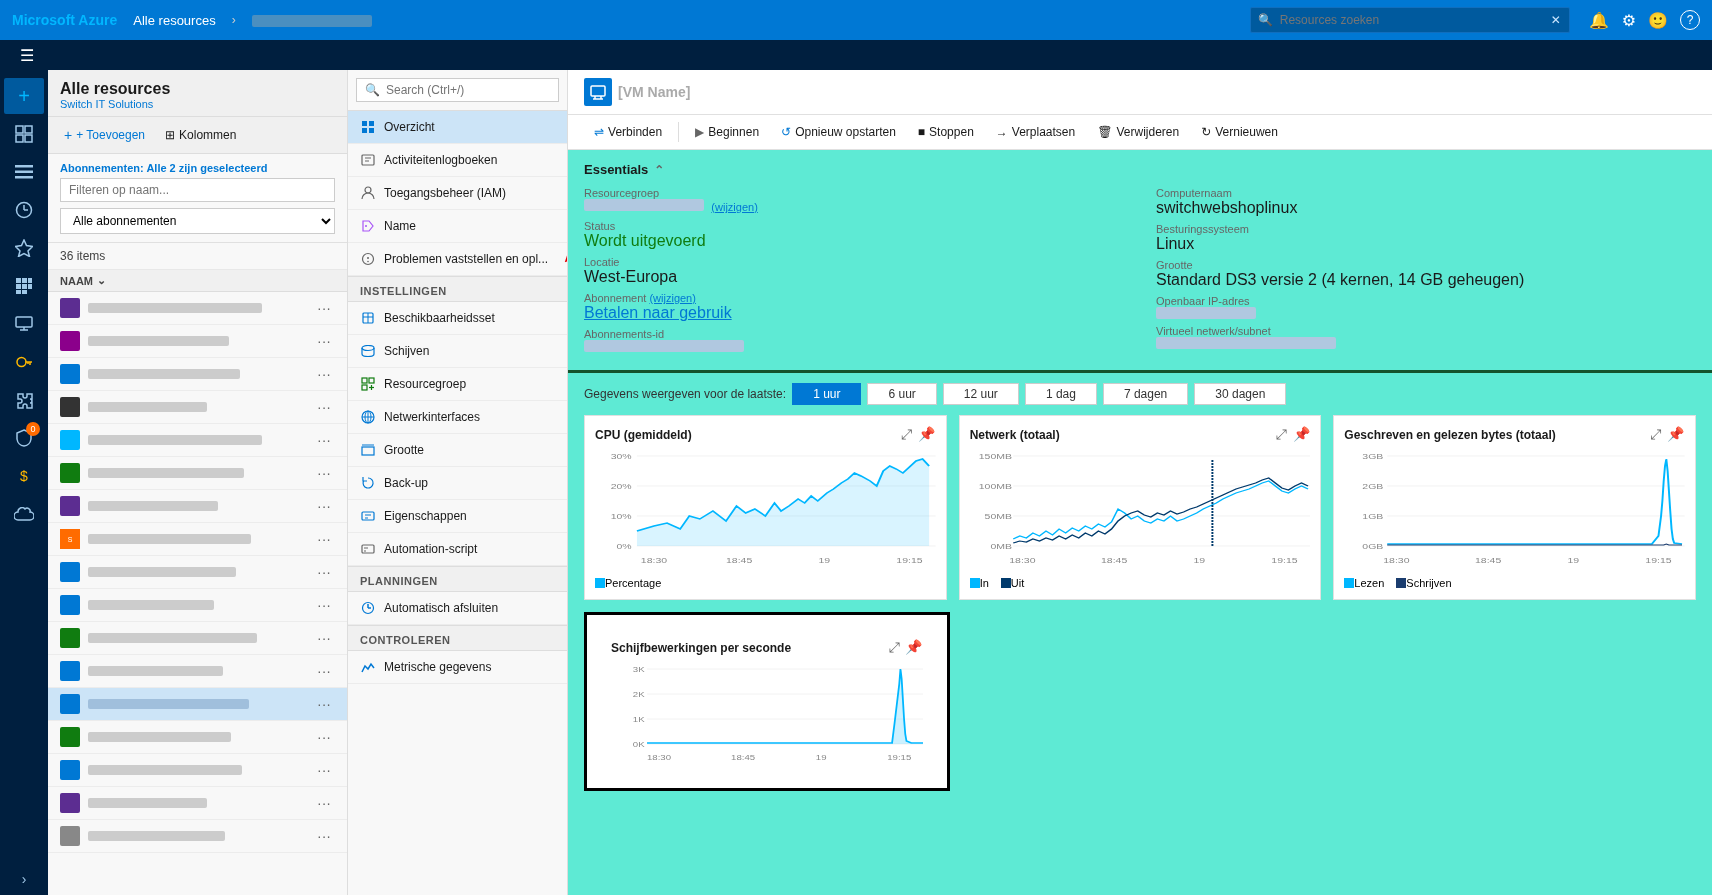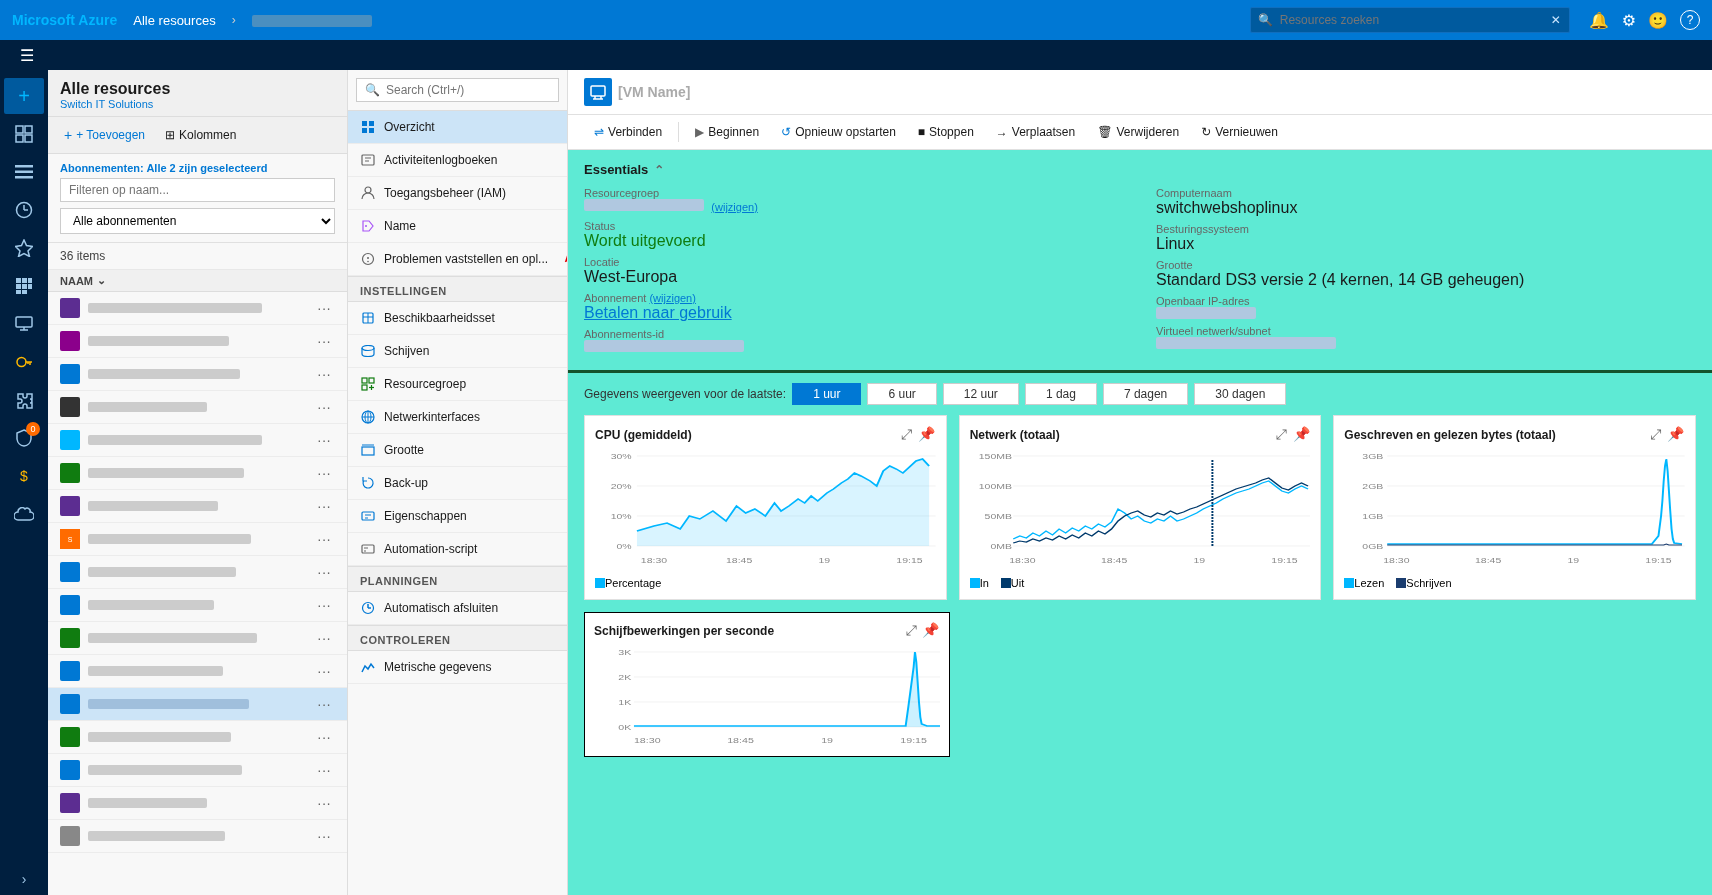--- a/index.html
+++ b/index.html
@@ -338,23 +338,23 @@
     .chart-title { font-size: 12px; font-weight: 600; color: #1a1a1a; }
     .chart-actions { display: flex; gap: 6px; color: #666; font-size: 14px; }
     .chart-area { height: 120px; position: relative; overflow: hidden; }
     .chart-legend { display: flex; gap: 12px; margin-top: 6px; font-size: 11px; }
     .legend-item { display: flex; align-items: center; }
     .legend-dot { width: 10px; height: 10px; flex-shrink: 0; }
 
     
     .disk-chart-section { padding: 0 16px; }
     .disk-chart-card {
-      border: 1px solid #000000;
+      border: 3px solid #000000;
       background: white;
-      padding: 9px;
+      padding: 24px;
       width: calc(33.3% - 4px);
     }
 
     
     svg { display: block; }
 
     
     ::-webkit-scrollbar { width: 6px; }
     ::-webkit-scrollbar-track { background: #f0f0f0; }
     ::-webkit-scrollbar-thumb { background: #bbb; border-radius: 3px; }

